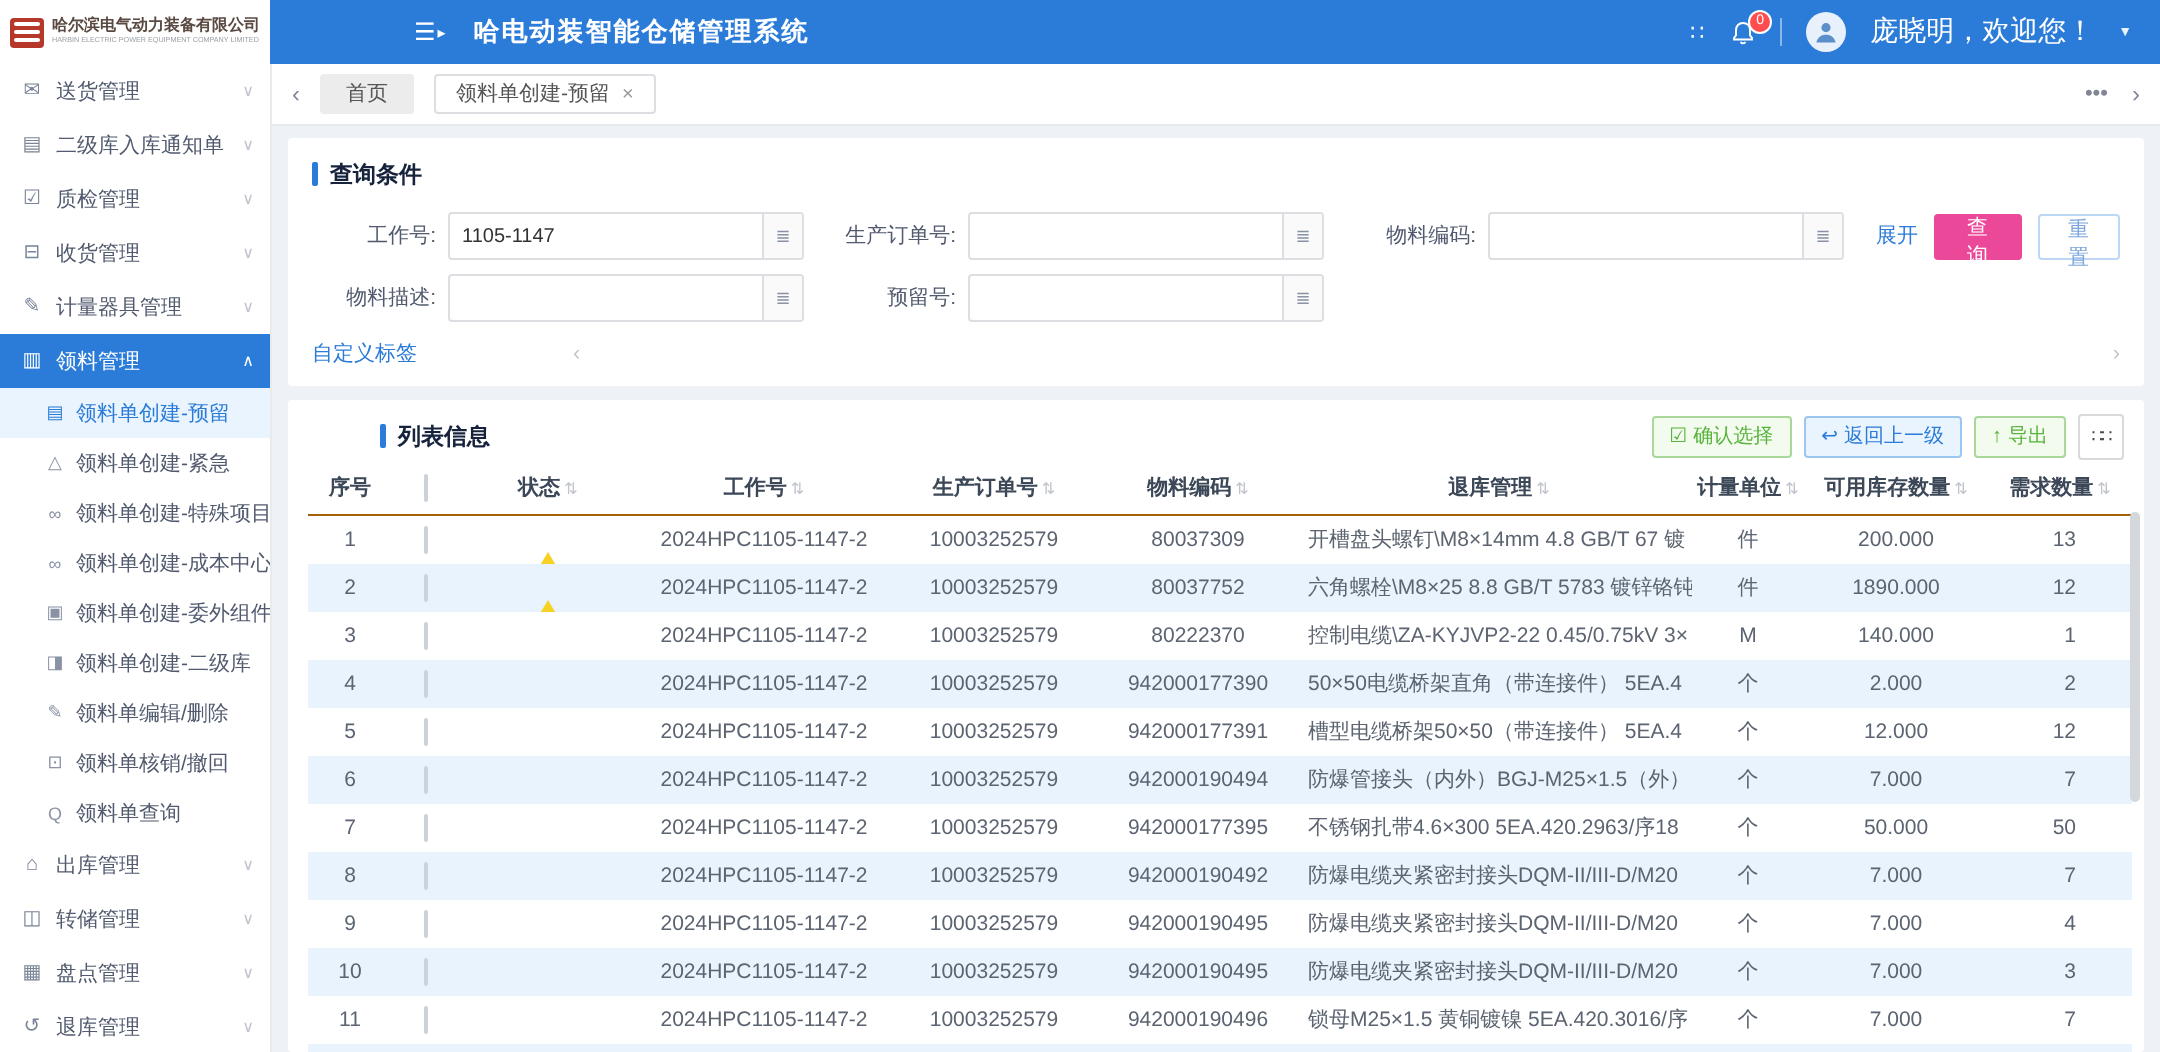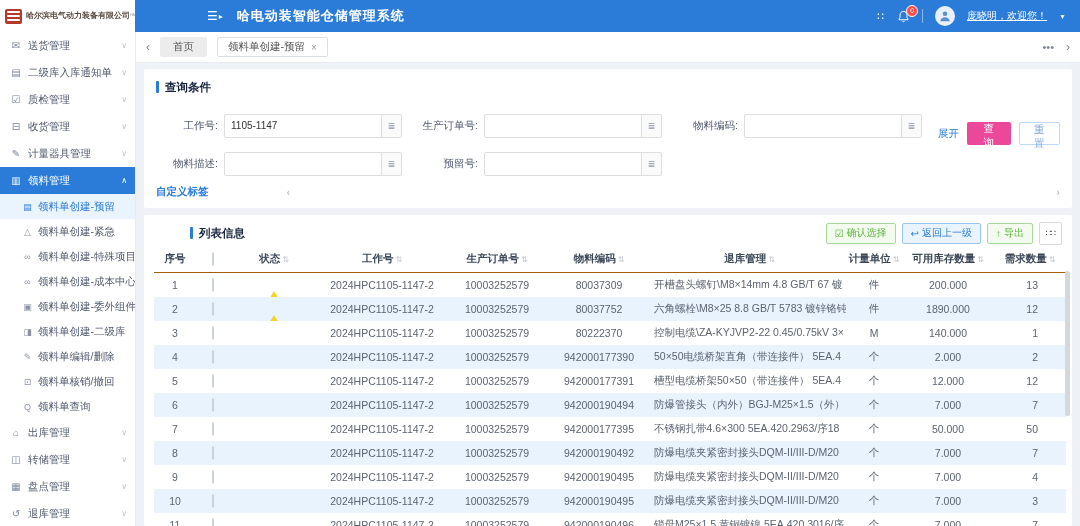--- a/index.html
+++ b/index.html
@@ -7,35 +7,35 @@
        font-family:"Liberation Sans","DejaVu Sans",sans-serif;font-size:11px;color:#333;}
   .app{width:1080px;height:526px;display:flex;flex-direction:column;}
 
   
   .header{height:32px;background:#2b7cd8;display:flex;align-items:center;flex-shrink:0;}
   .brand{width:135px;height:32px;background:#fff;display:flex;align-items:center;gap:4px;
          padding:0 5px;box-sizing:border-box;overflow:hidden;flex-shrink:0;}
   .logo{width:17px;height:15px;background:#b5382a;border-radius:2px;display:flex;flex-direction:column;
         justify-content:center;gap:2px;padding:2px;box-sizing:border-box;flex-shrink:0;}
   .logo i{display:block;height:2px;background:#fff;border-radius:1px;}
-  .brand-names{display:flex;line-height:1.1;min-width:0;}
+  .brand-names{display:flex;flex-direction:column;line-height:1.1;min-width:0;justify-content:center;}
   .cn{font-size:8px;font-weight:bold;color:#5a4a42;white-space:nowrap;}
   .en{font-size:5px;color:#9aa0a6;white-space:nowrap;transform:scale(.72);transform-origin:left center;}
   .collapse{color:#fff;margin-left:72px;font-size:12px;cursor:pointer;display:flex;align-items:center;gap:1px;}
   .collapse .arr{font-size:8px;}
   .app-title{color:#fff;font-weight:bold;font-size:13px;letter-spacing:1px;margin-left:14px;white-space:nowrap;}
   .header-right{margin-left:auto;display:flex;align-items:center;gap:12px;padding-right:14px;color:#fff;}
   .fs-icon{font-size:11px;cursor:pointer;letter-spacing:1px;}
   .bell{position:relative;cursor:pointer;display:flex;}
   .badge{position:absolute;top:-5px;right:-8px;background:#ff4d4f;color:#fff;border-radius:7px;
          font-size:7px;padding:0 3px;line-height:10px;border:1px solid #fff;}
   .hdivider{width:1px;height:14px;background:rgba(255,255,255,.45);}
   .avatar{width:20px;height:20px;border-radius:50%;background:#e8f1fb;display:flex;align-items:center;
           justify-content:center;overflow:hidden;}
-  .welcome{font-size:10px;cursor:pointer;text-decoration:underline;}
+  .welcome{font-size:14px;cursor:pointer;}
   .caret{font-size:7px;opacity:.9;}
 
   
   .bodyrow{display:flex;flex:1;min-height:0;}
   .sidebar{width:135px;background:#fff;border-right:1px solid #e8eaec;overflow:hidden;flex-shrink:0;}
   .sgroup{height:27px;display:flex;align-items:center;padding:0 8px 0 10px;gap:6px;color:#515a6e;cursor:pointer;}
   .sgroup .sicon{color:#7a8599;font-size:10px;width:12px;text-align:center;flex-shrink:0;}
   .slabel{white-space:nowrap;overflow:hidden;font-size:10.5px;}
   .sgroup .chev{margin-left:auto;color:#c0c4cc;font-size:8px;}
   .sgroup.active{background:#2b7cd8;color:#fff;}
@@ -70,27 +70,27 @@
   .btn-confirm{height:22px;border:1px solid #a3c9f0;background:#fff;color:#2b7cd8;padding:0 11px;
                border-radius:2px;font-size:10.5px;cursor:pointer;}
   .qrow{display:flex;align-items:center;margin-top:7px;}
   .qfields{display:flex;}
   .qfield{display:flex;align-items:center;width:246px;margin-right:14px;}
   .qlabel{width:62px;text-align:right;color:#515a6e;padding-right:6px;font-size:10.5px;white-space:nowrap;flex-shrink:0;}
   .iwrap{flex:1;display:flex;height:22px;border:1px solid #dcdee2;border-radius:2px;overflow:hidden;background:#fff;}
   .iwrap input{flex:1;border:none;outline:none;padding:0 6px;font-size:10px;color:#333;min-width:0;background:transparent;}
   .suffix{width:19px;border-left:1px solid #dcdee2;background:#fafafa;color:#8a93a5;display:flex;
           align-items:center;justify-content:center;font-size:9px;cursor:pointer;flex-shrink:0;}
-  .qactions{display:flex;align-items:center;gap:8px;margin-left:2px;margin-top:16px;}
+  .qactions{display:flex;align-items:center;gap:8px;margin-left:2px;}
   .link{color:#2b7cd8;font-size:10.5px;cursor:pointer;white-space:nowrap;}
   .btn-primary{background:#ec4899;color:#fff;border:none;height:23px;padding:0 12px;border-radius:2px;
                font-size:10.5px;cursor:pointer;}
   .btn-ghost{background:#fff;color:#7ba7dc;border:1px solid #bcd8f5;height:23px;padding:0 10px;
              border-radius:2px;font-size:10.5px;cursor:pointer;}
-  .qrow3{display:flex;align-items:center;margin-top:9px;color:#c0c4cc;font-weight:bold;}
+  .qrow3{display:flex;align-items:center;margin-top:9px;color:#c0c4cc;}
   .qrow3 .pad{width:78px;}
   .qrow3 .spacer{flex:1;}
 
   
   .lcard{flex:1;display:flex;flex-direction:column;padding:5px 10px 0;min-height:0;position:relative;}
   .lhead{display:flex;align-items:center;height:26px;flex-shrink:0;margin-left:36px;}
   .lactions{margin-left:auto;display:flex;gap:6px;align-items:center;}
   .btn-green{background:#f3fbee;border:1px solid #a9d89a;color:#58b43c;height:21px;padding:0 8px;
              border-radius:2px;font-size:10px;display:flex;align-items:center;gap:3px;cursor:pointer;}
   .btn-blue{background:#eaf4ff;border:1px solid #9cc6f2;color:#2b7cd8;height:21px;padding:0 8px;

